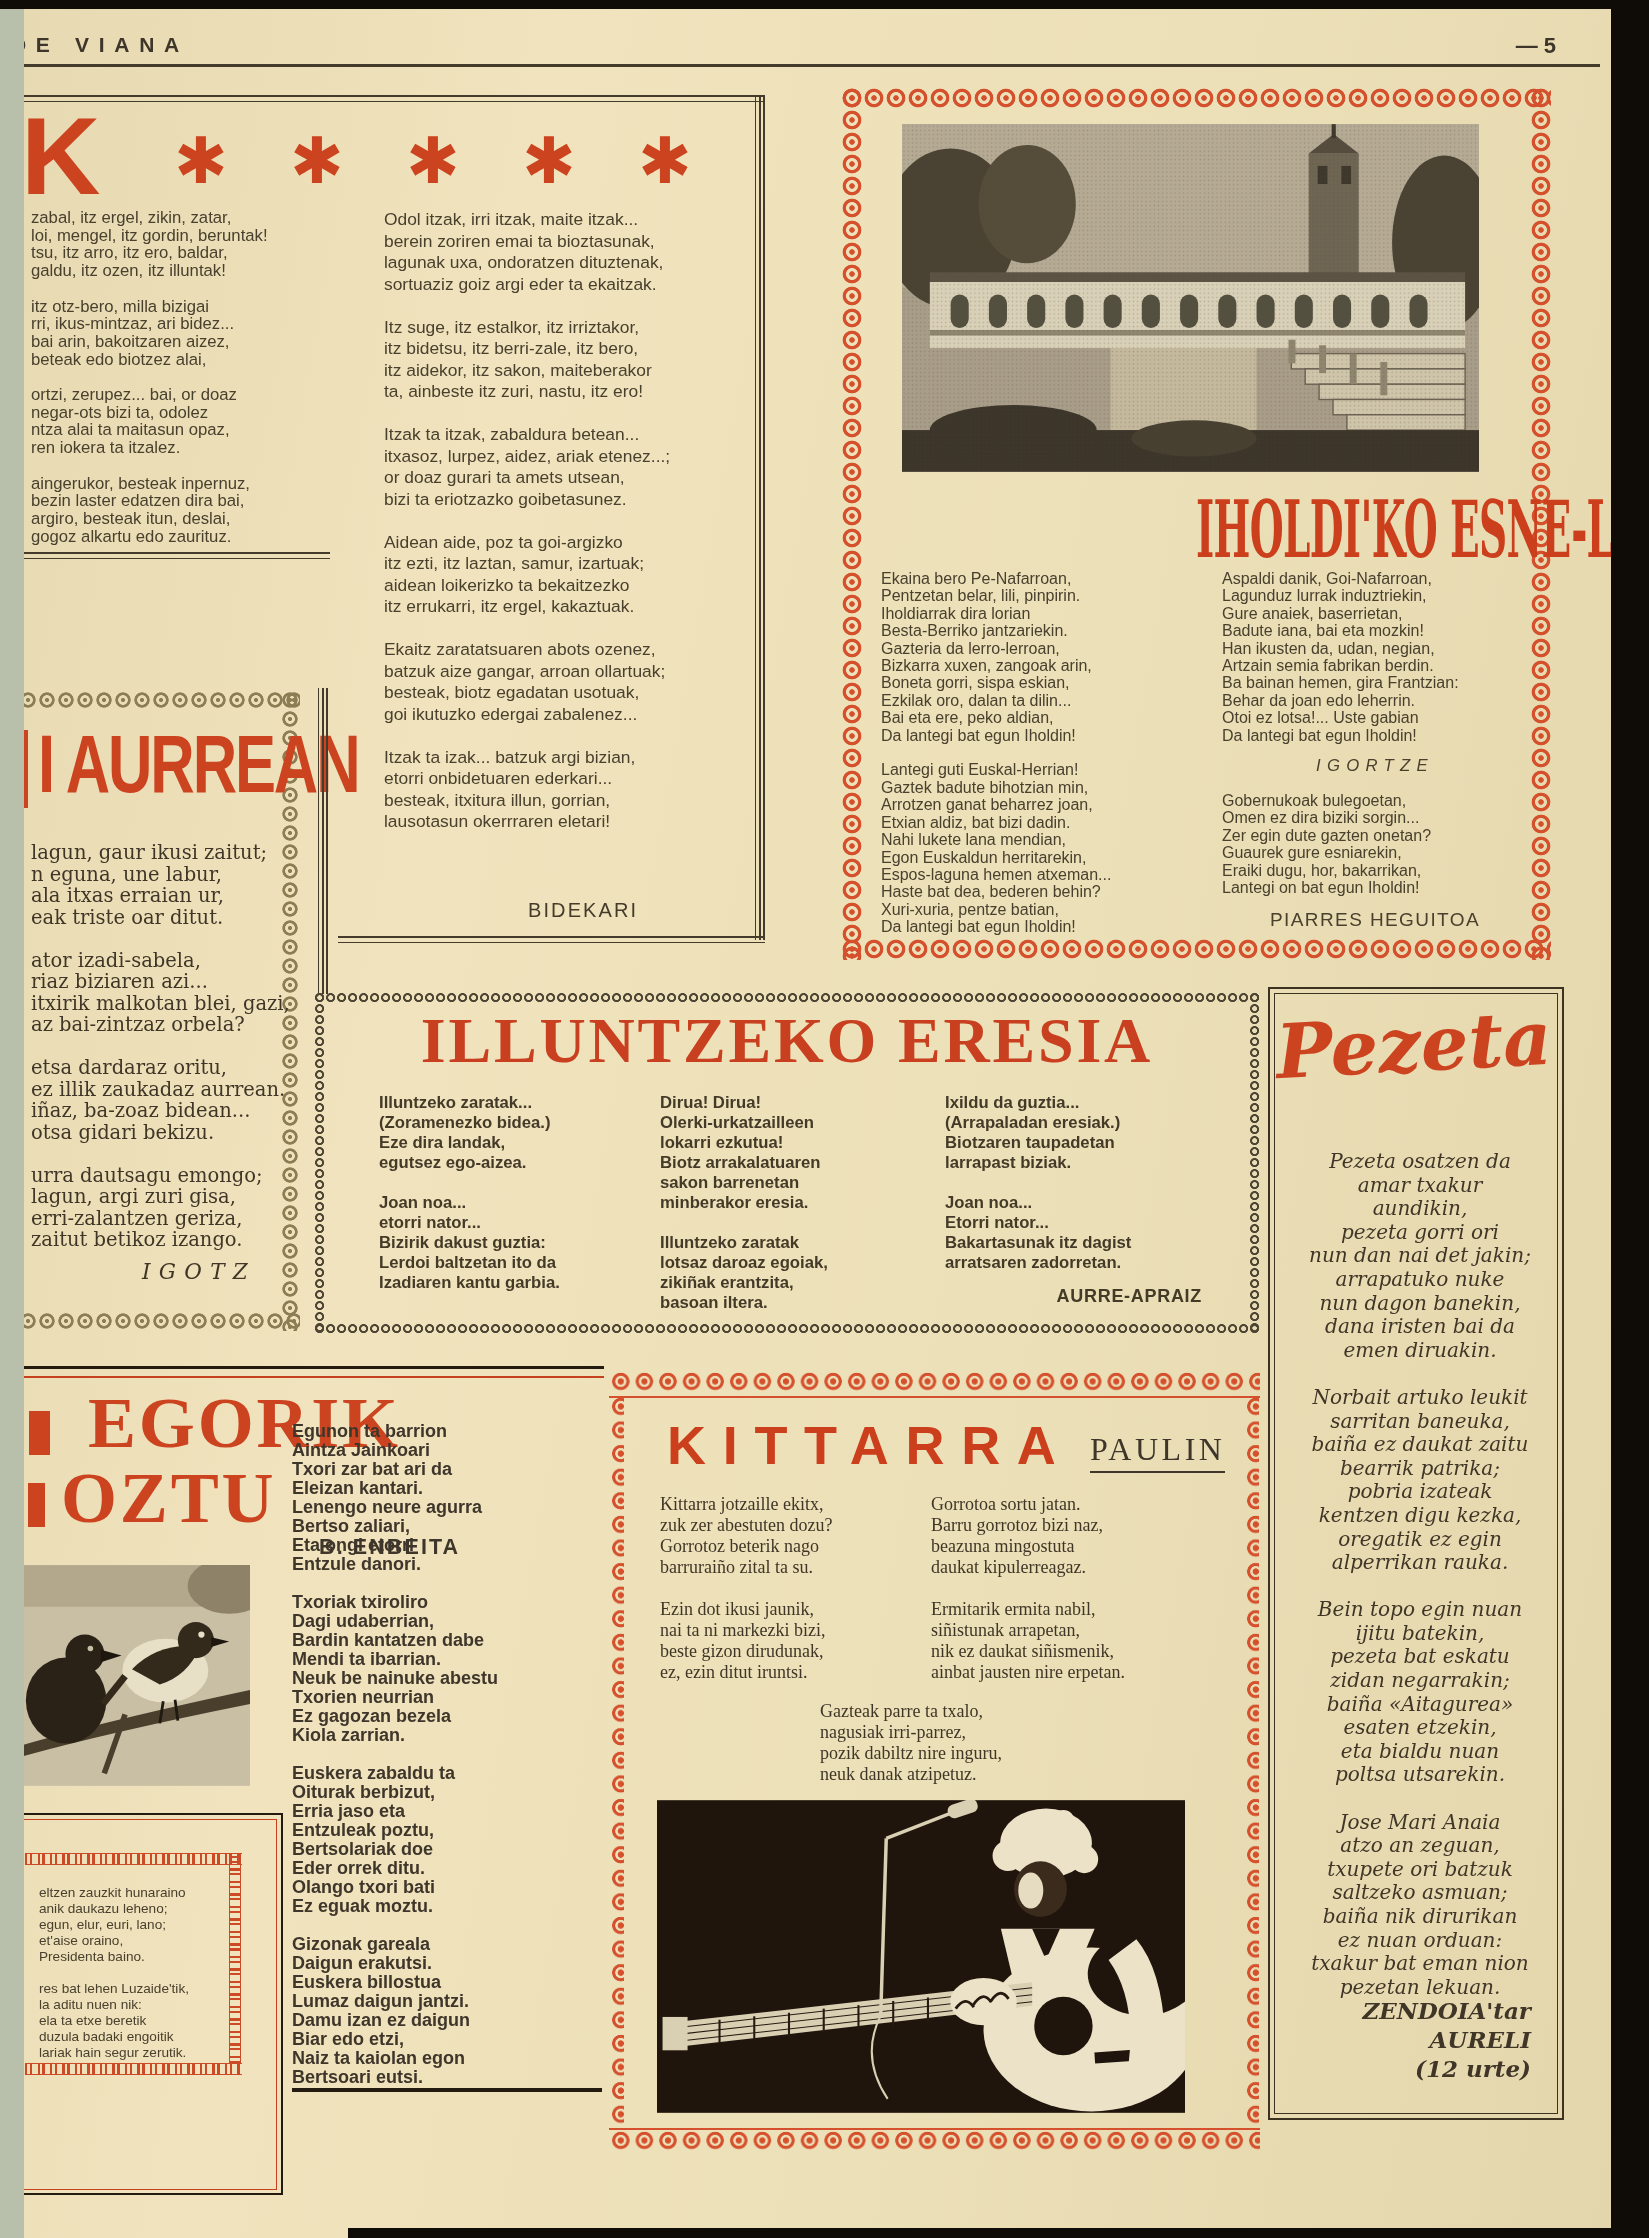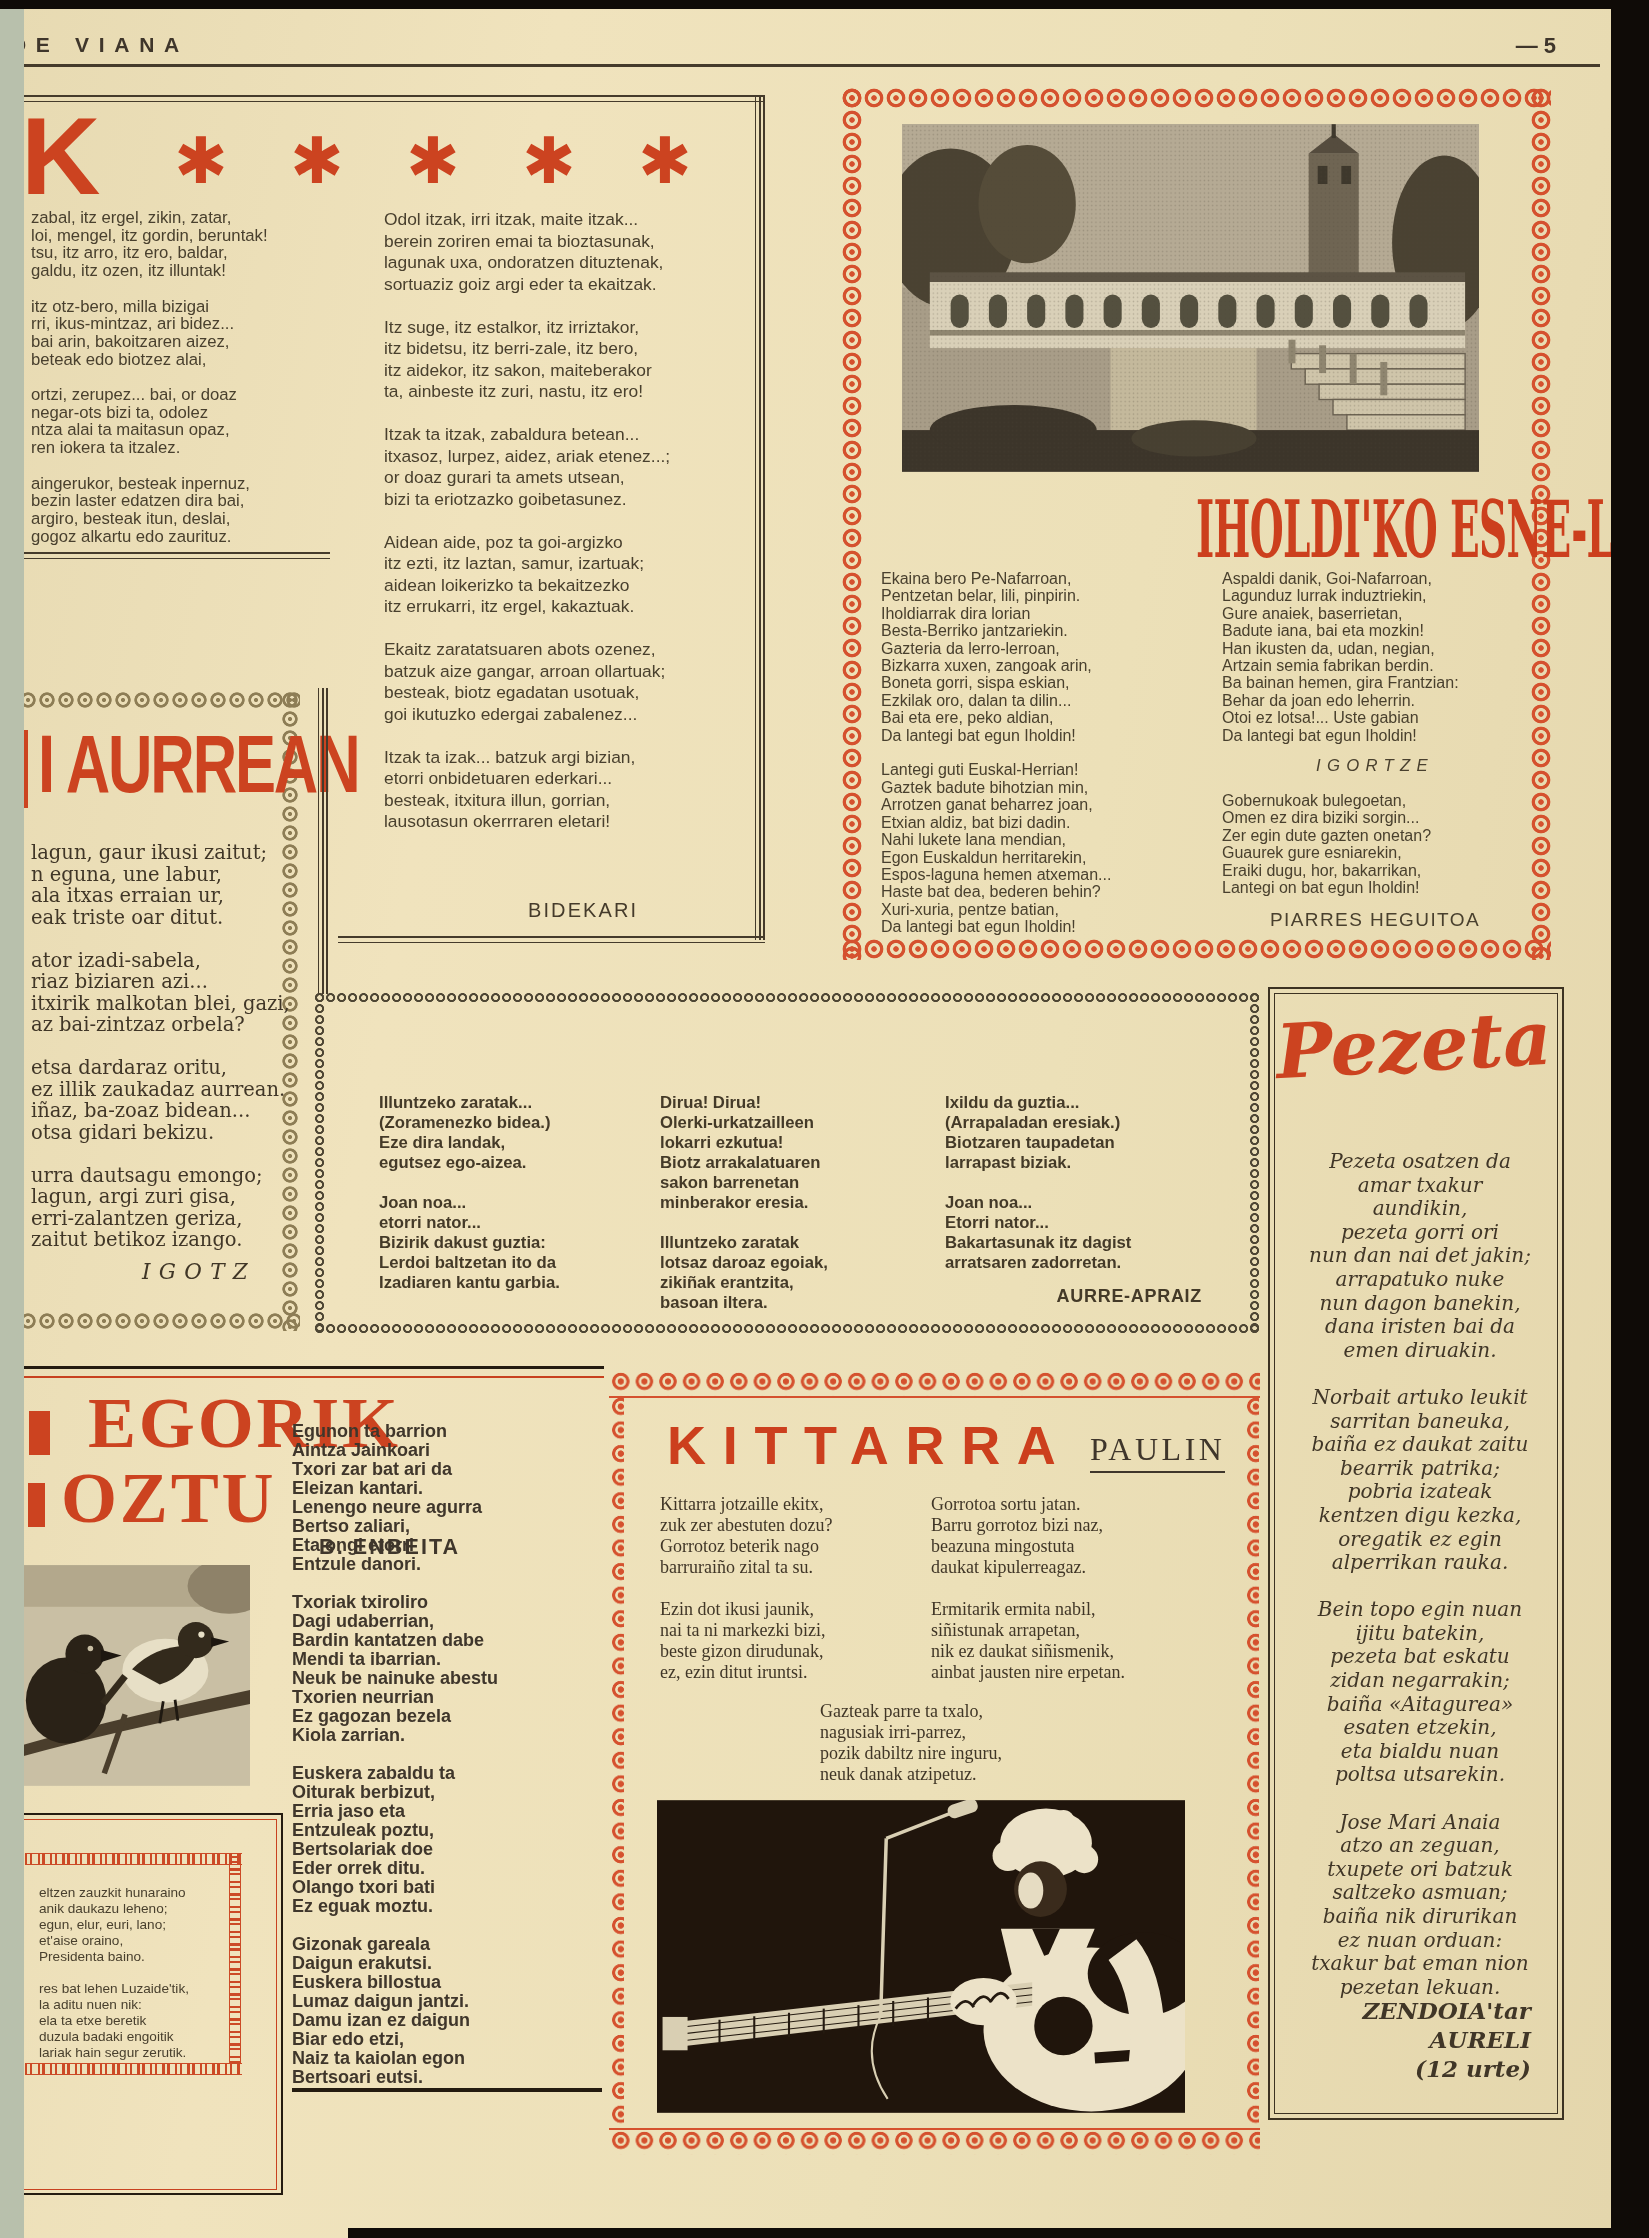--- a/index.html
+++ b/index.html
@@ -244,20 +244,21 @@
 Zer egin dute gazten onetan?
 Guaurek gure esniarekin,
 Eraiki dugu, hor, bakarrikan,
 Lantegi on bat egun Iholdin!</div>
   <div class="ab sans ctr" style="left:1222px;top:909px;width:306px;font-size:19px;letter-spacing:1.4px;color:#49402e;">PIARRES HEGUITOA</div>
 
   <div class="ab chain" style="left:314px;top:992px;width:945px;height:10.4px;"></div>
   <div class="ab chain" style="left:314px;top:1323px;width:945px;height:10.4px;"></div>
   <div class="ab chain" style="left:314px;top:992px;width:10.4px;height:341px;"></div>
   <div class="ab chain" style="left:1249px;top:992px;width:10.4px;height:341px;"></div>
+  <div class="ab lserif bold red ctr" style="left:325px;top:1009px;width:924px;font-size:64px;line-height:1;letter-spacing:2.8px;color:#c8401f;">ILLUNTZEKO ERESIA</div>
   <div class="ab sans bold pre" style="left:379px;top:1093px;width:215px;font-size:16.7px;line-height:20px;color:#443a28;">Illuntzeko zaratak...
 (Zoramenezko bidea.)
 Eze dira landak,
 egutsez ego-aizea.
 
 Joan noa...
 etorri nator...
 Bizirik dakust guztia:
 Lerdoi baltzetan ito da
 Izadiaren kantu garbia.</div>

